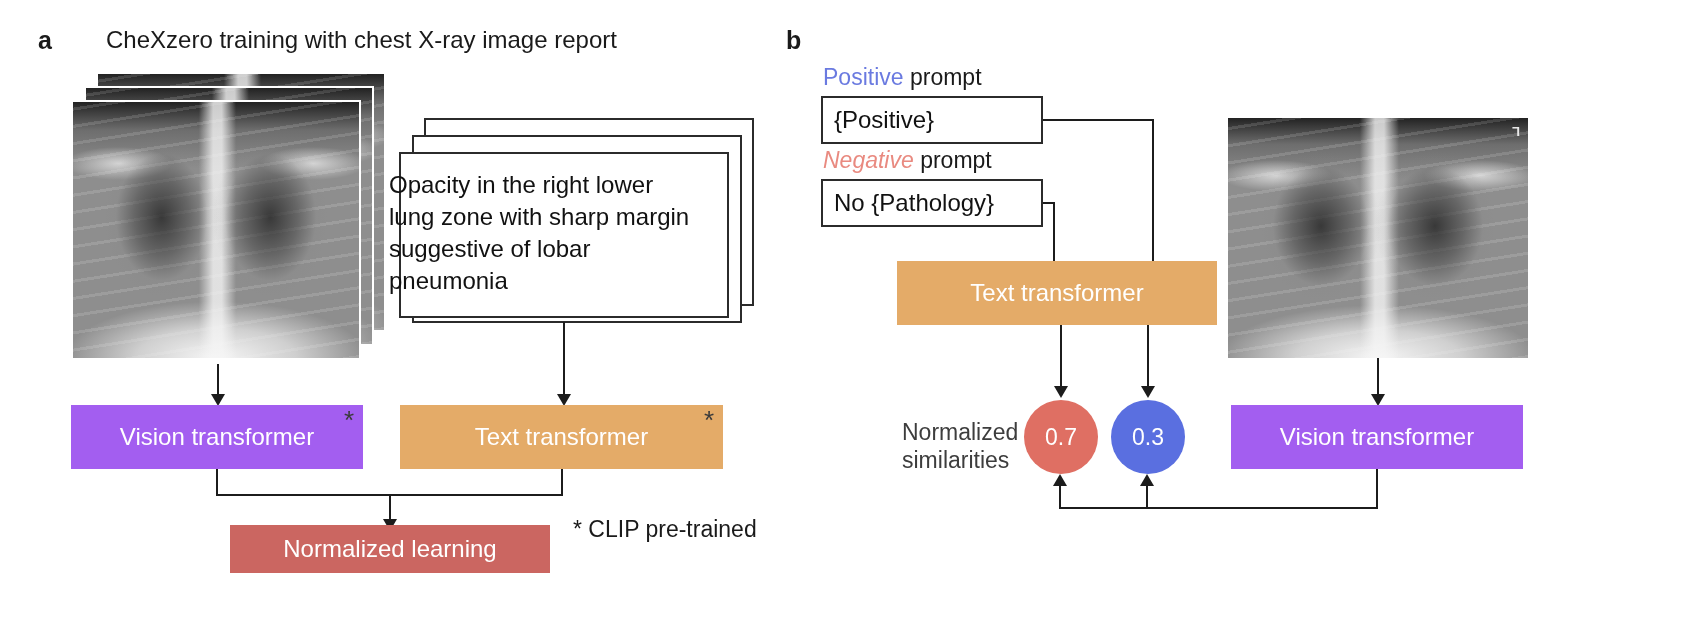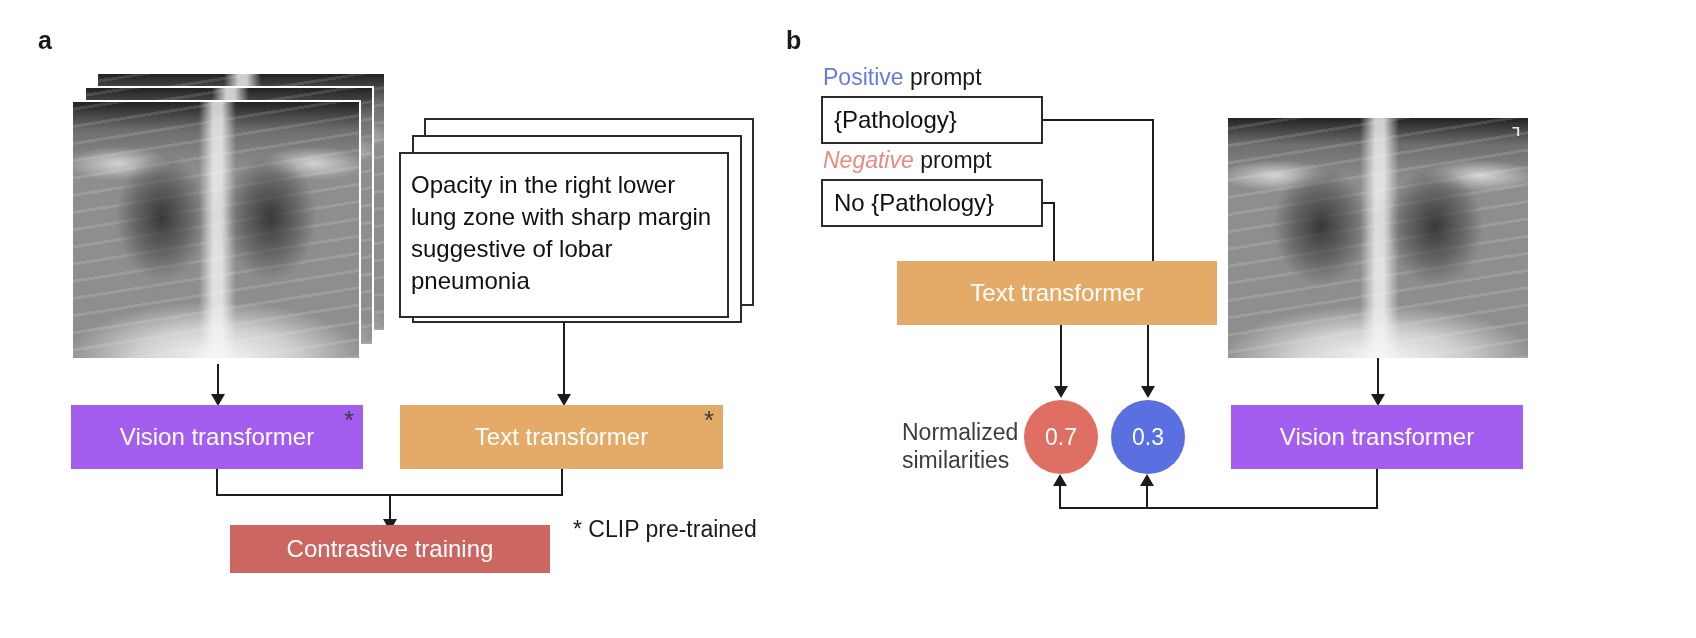--- a/index.html
+++ b/index.html
@@ -152,29 +152,30 @@
     line-height: 1;
     margin-top: 40px;
   }
 </style>
 </head>
 <body>
 
 <div id="figure">
 
   <div class="panel-letter" style="left:38px; top:28px;">a</div>
+  <div class="panel-title" style="left:106px; top:28px;">CheXzero training with chest X-ray image report</div>
 
   <div class="xray xray-card" style="left:96px; top:72px; width:290px; height:260px;"></div>
   <div class="xray xray-card" style="left:84px; top:86px; width:290px; height:260px;"></div>
   <div class="xray xray-card" style="left:71px; top:100px; width:290px; height:260px;"></div>
 
   <div class="report-card" style="left:424px; top:118px; width:330px; height:188px;"></div>
   <div class="report-card" style="left:412px; top:135px; width:330px; height:188px;"></div>
   <div class="report-card" style="left:399px; top:152px; width:330px; height:166px;"></div>
-  <div class="report-text" style="left:411px; top:169px; width:308px;">Opacity in the right lower lung zone with sharp margin suggestive of lobar pneumonia</div>
+  <div class="report-text" style="left:389px; top:169px; width:308px;">Opacity in the right lower lung zone with sharp margin suggestive of lobar pneumonia</div>
 
   <div class="vline" style="left:217px; top:364px; height:34px;"></div>
   <div class="arrowhead arrow-down" style="left:211px; top:394px;"></div>
 
   <div class="vline" style="left:563px; top:322px; height:76px;"></div>
   <div class="arrowhead arrow-down" style="left:557px; top:394px;"></div>
 
   <div class="block" style="left:71px; top:405px; width:292px; height:64px; background:#a35ef0;">
     <span>Vision transformer</span>
     <span class="star">*</span>
@@ -185,32 +186,32 @@
     <span class="star">*</span>
   </div>
 
   <div class="vline" style="left:216px; top:469px; height:26px;"></div>
   <div class="vline" style="left:561px; top:469px; height:26px;"></div>
   <div class="hline" style="left:216px; top:494px; width:347px;"></div>
   <div class="vline" style="left:389px; top:494px; height:29px;"></div>
   <div class="arrowhead arrow-down" style="left:383px; top:519px;"></div>
 
   <div class="block" style="left:230px; top:525px; width:320px; height:48px; background:#cb6661;">
-    <span>Contrastive training</span>
+    <span>Normalized learning</span>
   </div>
 
   <div class="note" style="left:573px; top:478px;">* CLIP pre-trained</div>
 
   <div class="panel-letter" style="left:786px; top:28px;">b</div>
 
   <div class="prompt-label" style="left:823px; top:66px;">
     <span style="color:#6a7ae0;">Positive</span><span> prompt</span>
   </div>
   <div class="prompt-box" style="left:821px; top:96px; width:222px; height:48px;">
-    <span>{Pathology}</span>
+    <span>{Positive}</span>
   </div>
 
   <div class="prompt-label" style="left:823px; top:149px;">
     <span style="color:#e98a80;font-style:italic;">Negative</span><span> prompt</span>
   </div>
   <div class="prompt-box" style="left:821px; top:179px; width:222px; height:48px;">
     <span>No {Pathology}</span>
   </div>
 
   <div class="hline" style="left:1043px; top:119px; width:111px;"></div>

